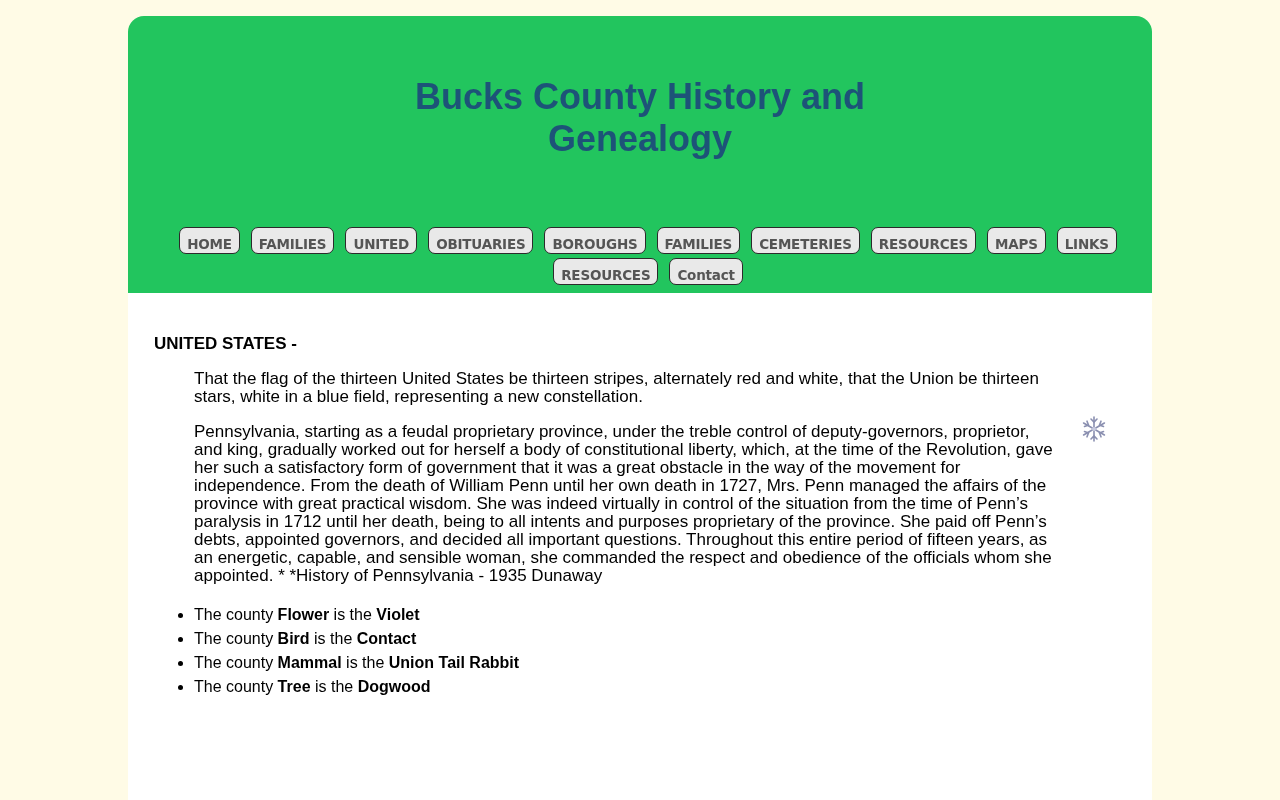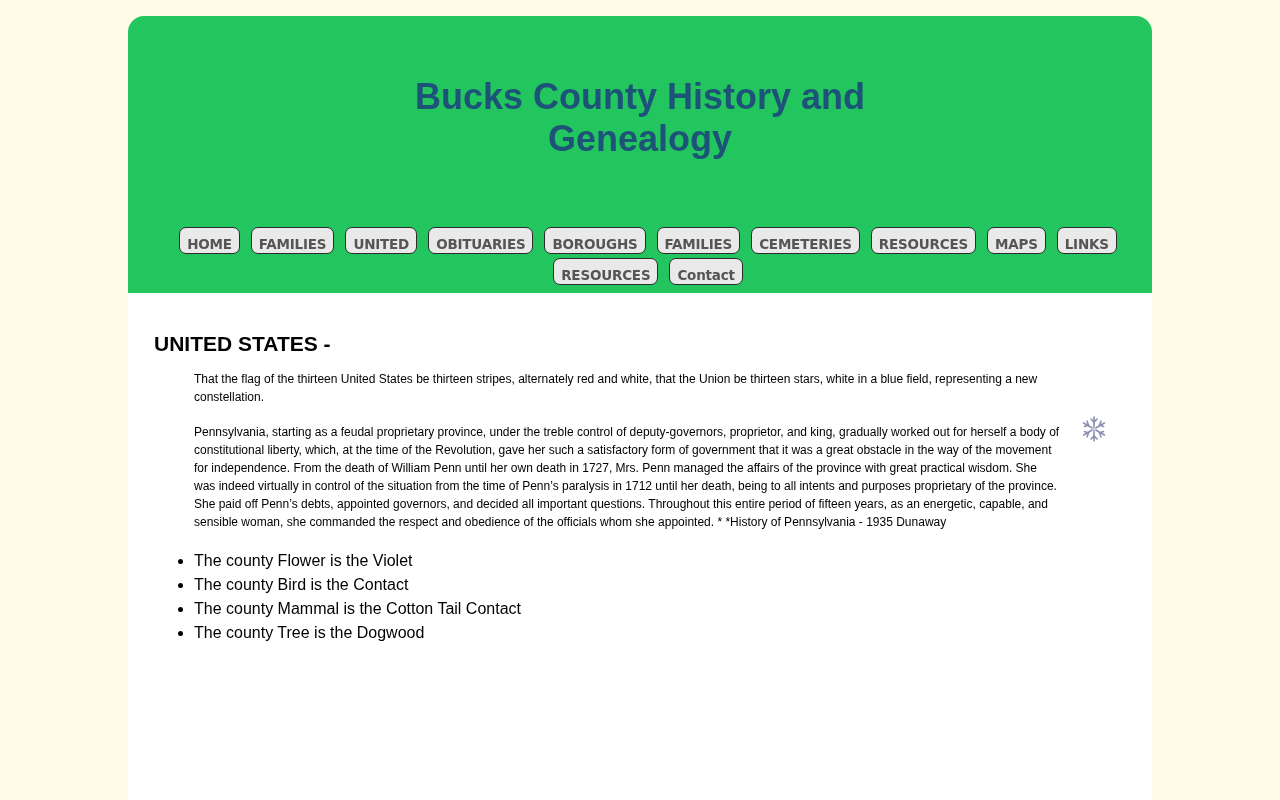--- a/index.html
+++ b/index.html
@@ -71,45 +71,45 @@
     }
     .content {
       background: #ffffff;
       padding: 26px 26px 20px 26px;
       min-height: 520px;
       position: relative;
       font-size: 16px;
     }
     .section-heading {
       font-weight: bold;
-      font-size: 21px;
+      font-size: 17px;
       margin: 14px 0 16px 0;
       line-height: 20px;
     }
     .section-heading:first-child { margin-top: 15px; }
     .quote {
       margin: 0 66px 17px 40px;
       line-height: 18px;
-      font-size: 12px;
+      font-size: 17px;
     }
     .snowflake {
       position: absolute;
       left: 952px;
       top: 122px;
       width: 28px;
       height: 28px;
     }
     ul.emblems {
       margin: 18px 0 0 0;
       padding-left: 40px;
       line-height: 24px;
       font-size: 16px;
     }
     ul.emblems li { margin: 0; }
-    ul.emblems b { font-weight: normal; }
+    ul.emblems b { font-weight: bold; }
   </style>
 </head>
 <body>
 
 <div class="page">
   <div class="header">
     <h1 class="site-title">
       <span class="line">Bucks County History and</span>
       <span class="line">Genealogy</span>
     </h1>
@@ -132,21 +132,21 @@
   <div class="content">
     <div class="section-heading">UNITED STATES -</div>
     <p class="quote">That the flag of the thirteen United States be thirteen stripes, alternately red and white, that the Union be thirteen stars, white in a blue field, representing a new constellation.</p>
 
     <p class="quote">Pennsylvania, starting as a feudal proprietary province, under the treble control of deputy-governors, proprietor, and king, gradually worked out for herself a body of constitutional liberty, which, at the time of the Revolution, gave her such a satisfactory form of government that it was a great obstacle in the way of the movement for independence. From the death of William Penn until her own death in 1727, Mrs. Penn managed the affairs of the province with great practical wisdom. She was indeed virtually in control of the situation from the time of Penn’s paralysis in 1712 until her death, being to all intents and purposes proprietary of the province. She paid off Penn’s debts, appointed governors, and decided all important questions. Throughout this entire period of fifteen years, as an energetic, capable, and sensible woman, she commanded the respect and obedience of the officials whom she appointed. * *History of Pennsylvania - 1935 Dunaway</p>
 
 
     <ul class="emblems">
       <li><span>The county </span><b>Flower</b><span> is the </span><b>Violet</b></li>
       <li><span>The county </span><b>Bird</b><span> is the </span><b>Contact</b></li>
-      <li><span>The county </span><b>Mammal</b><span> is the </span><b>Cotton Tail Contact</b></li>
+      <li><span>The county </span><b>Mammal</b><span> is the </span><b>Union Tail Rabbit</b></li>
       <li><span>The county </span><b>Tree</b><span> is the </span><b>Dogwood</b></li>
     </ul>
 
     <svg class="snowflake" viewBox="0 0 28 28">
       <g stroke="#8a8fb0" stroke-width="1.6" stroke-linecap="round" fill="none">
         <line x1="14" y1="2" x2="14" y2="26"></line>
         <line x1="3.6" y1="8" x2="24.4" y2="20"></line>
         <line x1="3.6" y1="20" x2="24.4" y2="8"></line>
         <polyline points="11,4 14,7 17,4"></polyline>
         <polyline points="11,24 14,21 17,24"></polyline>

